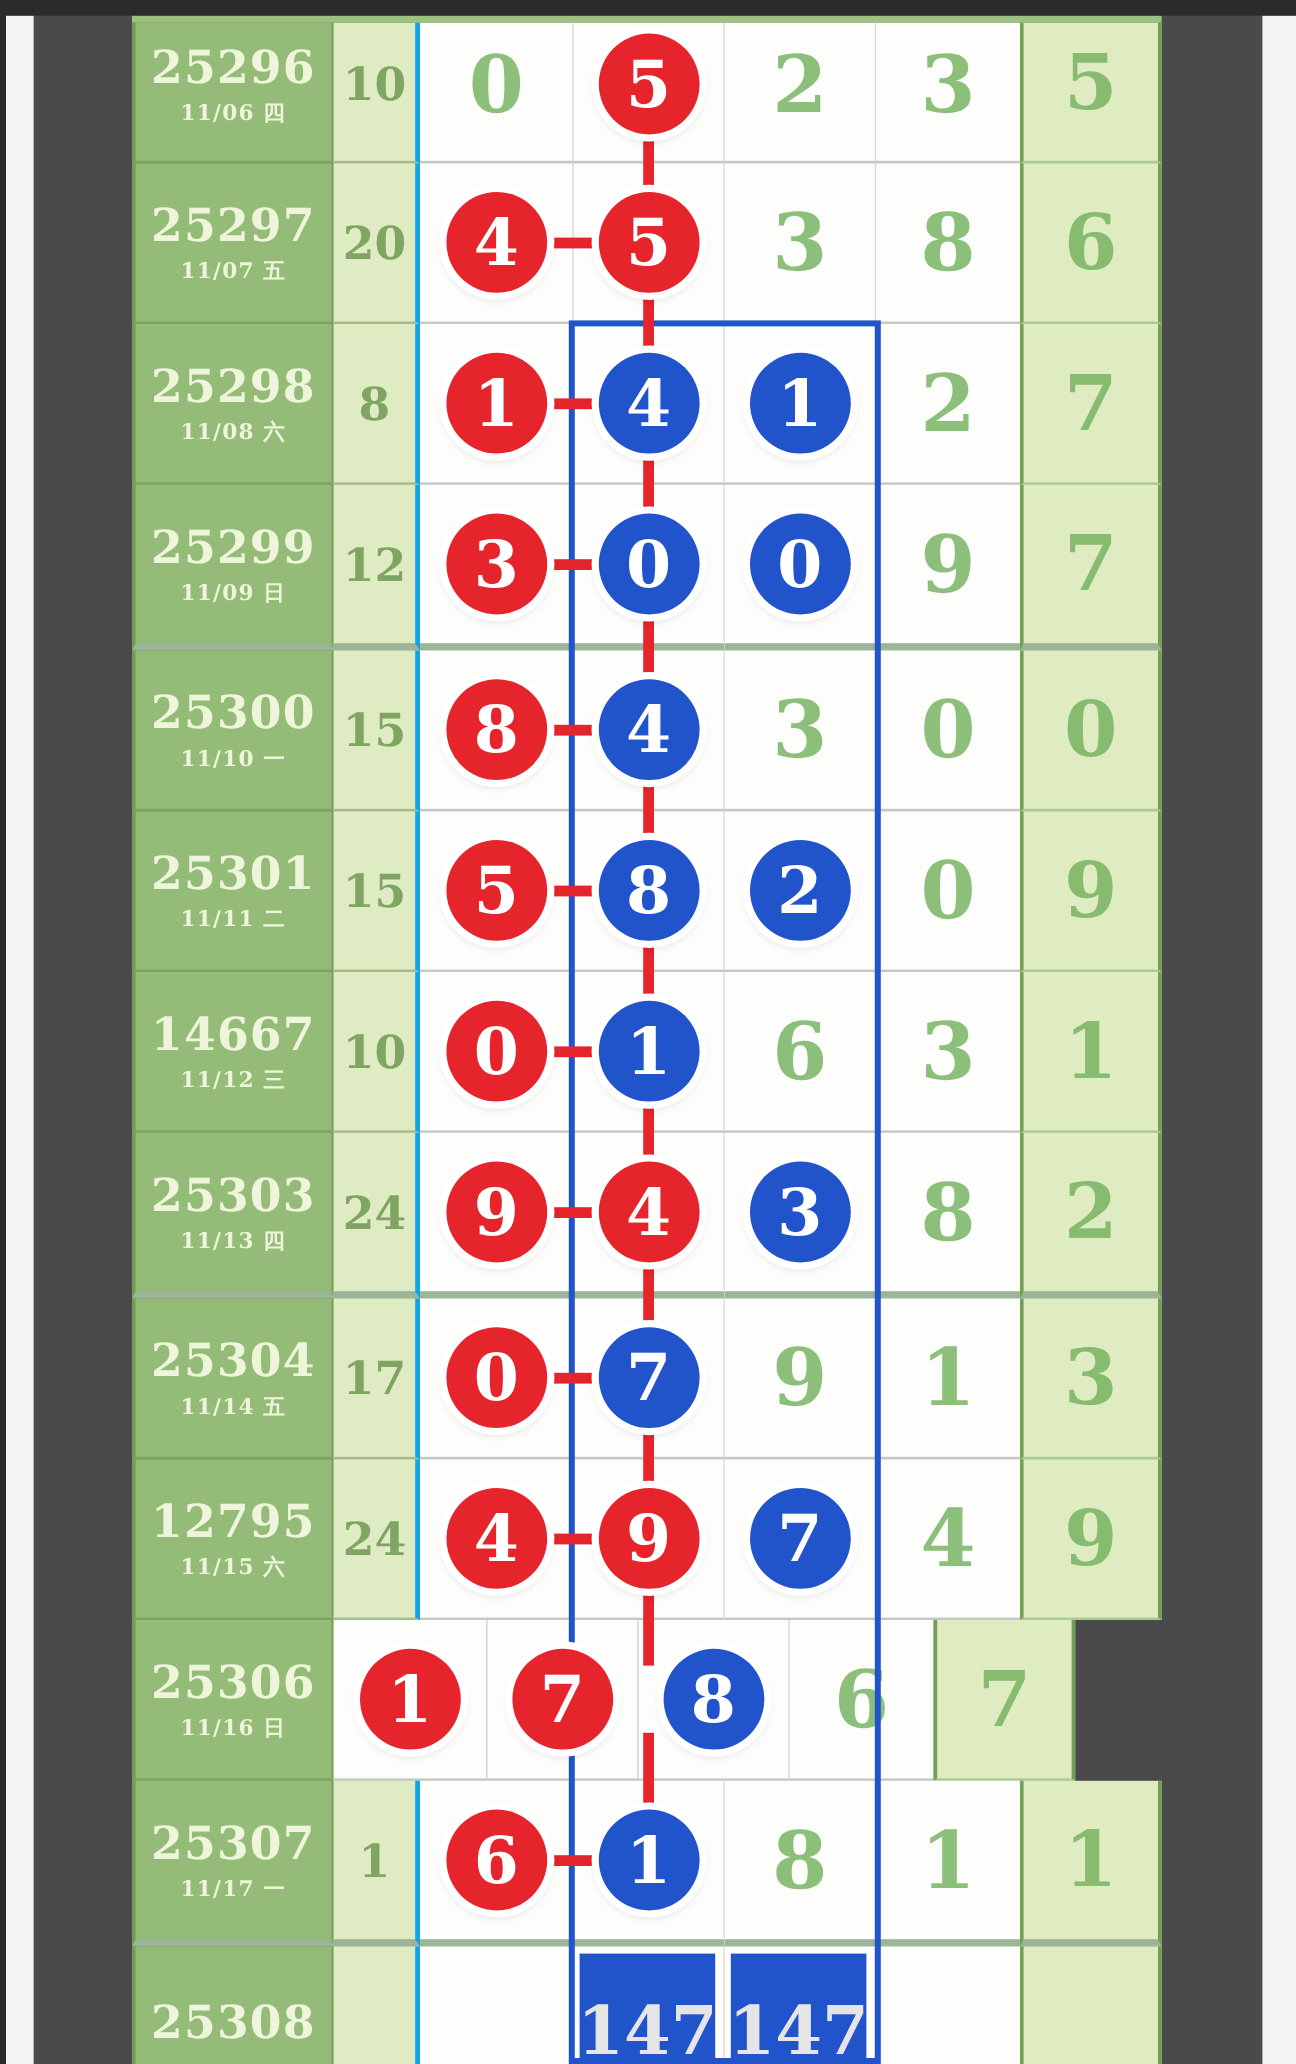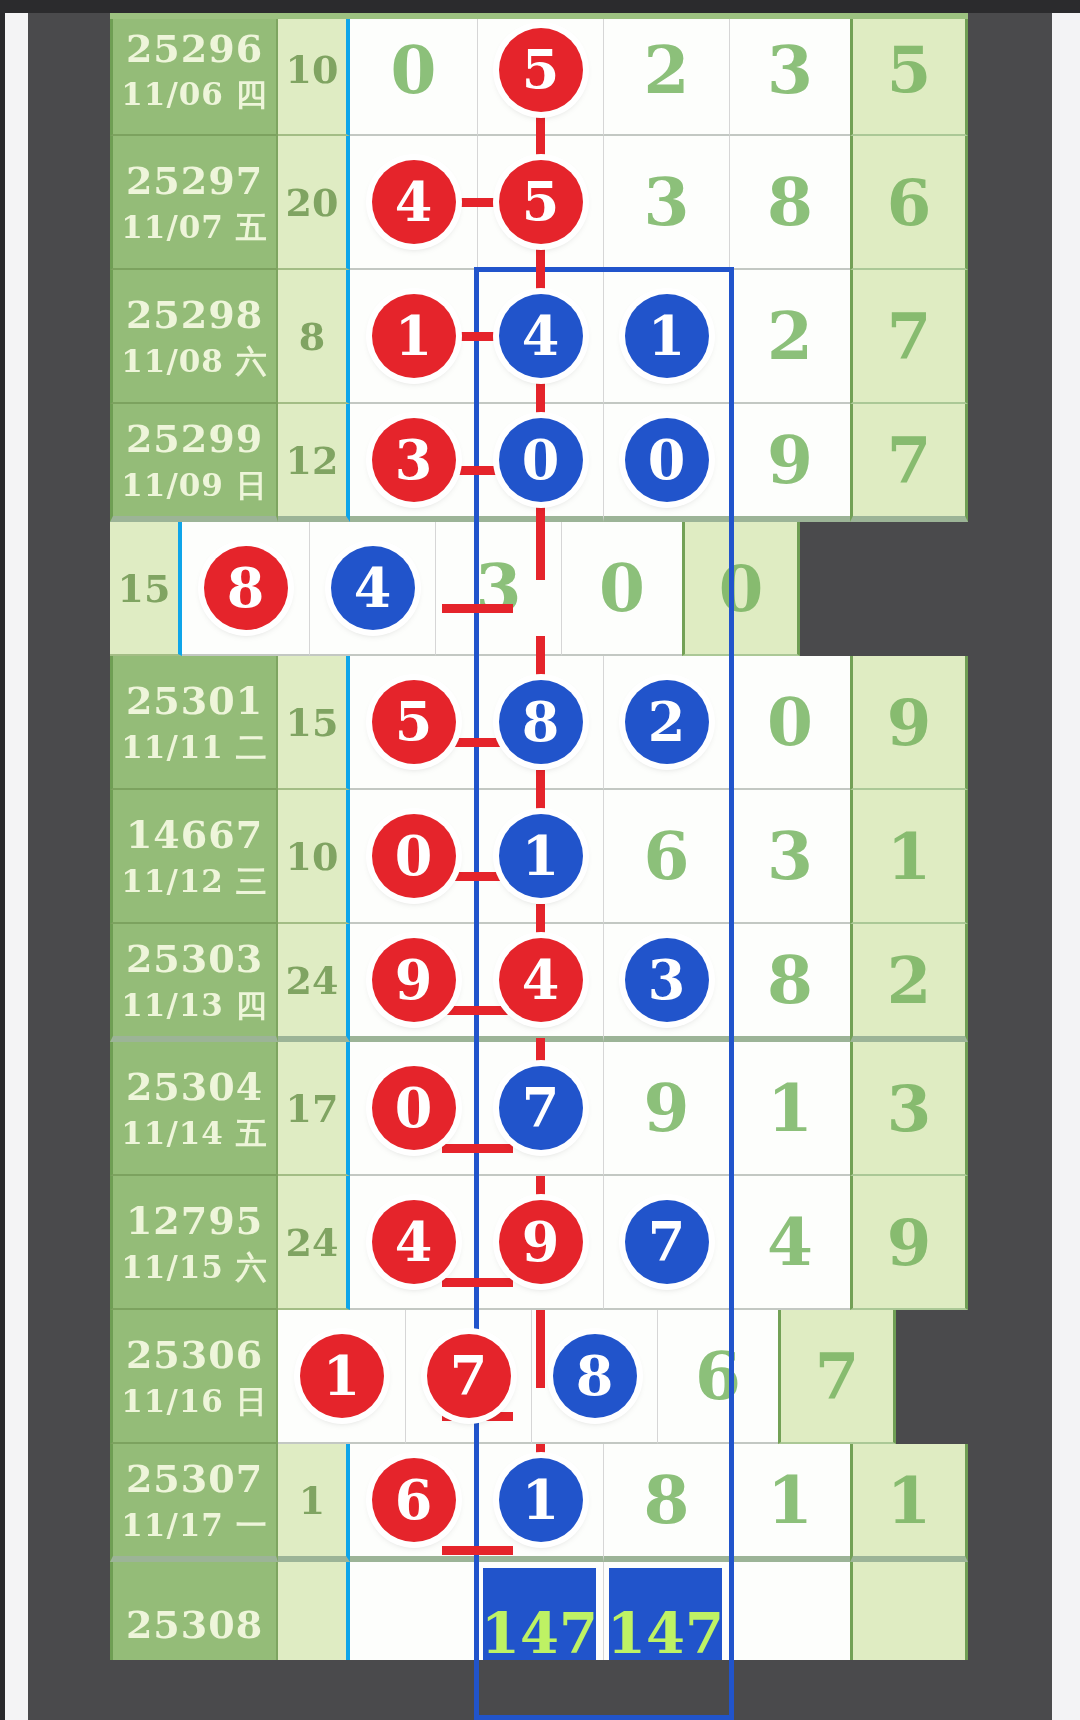--- a/index.html
+++ b/index.html
@@ -7,50 +7,50 @@
   .stage{position:relative;width:1080px;height:1720px;overflow:hidden;background:var(--dark,#4a4a4c);
          font-family:"DejaVu Serif","Liberation Serif",serif;font-weight:bold;}
   .topbar{position:absolute;left:0;top:0;width:1080px;height:13px;background:#2b2b2d;z-index:10;}
   .strip-left-edge{position:absolute;left:0;top:13px;width:5px;height:1707px;background:#29292b;}
   .strip-left-white{position:absolute;left:5px;top:13px;width:23px;height:1707px;background:#f4f4f5;}
   .strip-right-white{position:absolute;left:1052px;top:13px;width:28px;height:1707px;background:#f3f3f5;}
 
   .trend-table{position:absolute;left:110px;top:13px;width:858px;border-top:6px solid #9cc180;}
   .row{display:flex;height:134px;}
   .row.first{height:117px;}
-  .row.ge{height:118px;}
+  .row.ge{height:138px;}
   .row-summary{height:98px;}
 
   .cell{display:flex;align-items:center;justify-content:center;position:relative;}
   .p{width:168px;background:var(--period-bg);border-left:3px solid #6f9e54;border-right:2px solid #7ea561;border-bottom:2px solid #7ca25f;}
   .s{width:72px;background:var(--sum-bg);border-right:4px solid #0ea5e9;border-bottom:2px solid #a3bd85;justify-content:center;}
   .d{background:var(--cell-bg);border-right:1px solid #d6d6d6;border-bottom:2px solid #c3c8c3;}
   .d1{width:128px;}.d2{width:126px;}.d3{width:126px;}
   .d4{width:120px;border-right:none;}
   .t{width:118px;background:var(--tail-bg);border-left:3px solid #73a156;border-right:3px solid #6f9e54;border-bottom:2px solid #abc896;}
   .row.ge .cell{border-bottom:6px solid var(--sep);}
   .row-summary .cell{border-bottom:none;}
   .row.first .c,.row.first .num,.row.first .tnum{margin-top:-14px;}
 
   .pcol{text-align:center;line-height:1.1;}
   .pnum{font-size:38px;color:var(--period-text);letter-spacing:1px;}
-  .pdate{font-size:31px;color:var(--period-text);margin-top:8px;letter-spacing:1px;}
+  .pdate{font-size:18px;color:var(--period-text);margin-top:8px;letter-spacing:1px;}
   .sum{font-size:38px;color:var(--sum-text);}
   .num.plain{font-size:66px;color:var(--digit-green);}
   .tnum{font-size:64px;color:var(--tail-text);}
   .circle{width:84px;height:84px;border-radius:50%;display:flex;align-items:center;justify-content:center;
           color:#fff;font-size:54px;position:relative;z-index:5;
           box-shadow:0 0 0 6px #ffffff,0 3px 9px rgba(0,0,0,.28);}
   .circle.red{background:var(--red);}
   .circle.blue{background:var(--blue);}
 
   .row-summary .p{align-items:flex-start;padding-top:40px;}
   .fillcell .fill{position:absolute;left:5px;right:7px;top:6px;bottom:0;background:var(--blue);
           display:flex;justify-content:center;align-items:flex-start;padding-top:32px;
-          color:#bef264;font-size:56px;}
+          color:#e5e5e5;font-size:56px;}
 
   .overlay{position:absolute;inset:0;z-index:2;pointer-events:none;}
   .hl-rect{position:absolute;border:5px solid var(--blue);}
   .hline,.vline{position:absolute;background:var(--red);}
 </style>
 </head>
 <body>
 
 <div class="stage">
   <div class="strip-left-edge"></div>
@@ -157,20 +157,26 @@
             <span class="num circle blue">0</span>
           </div>
     <div class="cell d d4">
             <span class="num plain">9</span>
           </div>
     <div class="cell t">
             <span class="tnum">7</span>
           </div>
   </div>
         <div class="row data-row">
+    <div class="cell p">
+      <div class="c pcol">
+        <div class="pnum">25300</div>
+        <div class="pdate">11/10 一</div>
+      </div>
+    </div>
     <div class="cell s">
       <div class="c sum">15</div>
     </div>
     <div class="cell d d1">
             <span class="num circle red">8</span>
           </div>
     <div class="cell d d2">
             <span class="num circle blue">4</span>
           </div>
     <div class="cell d d3">

